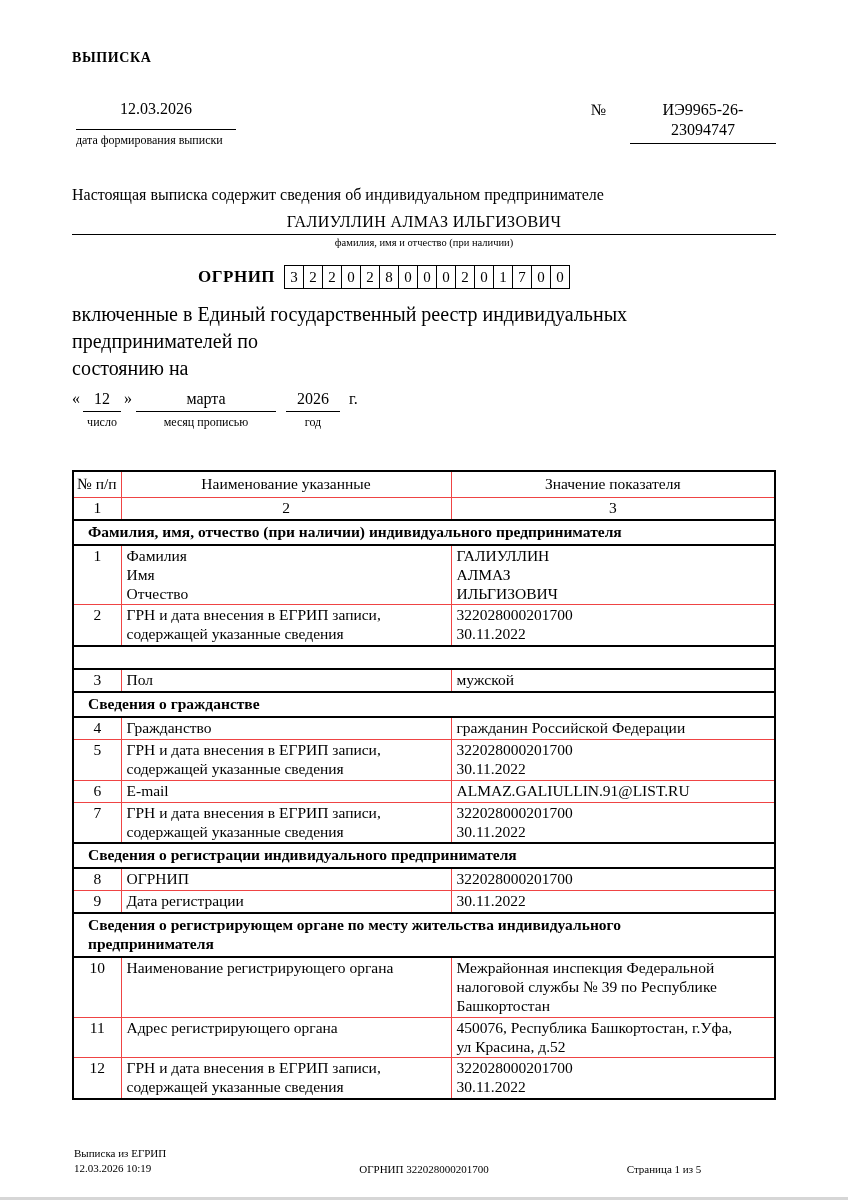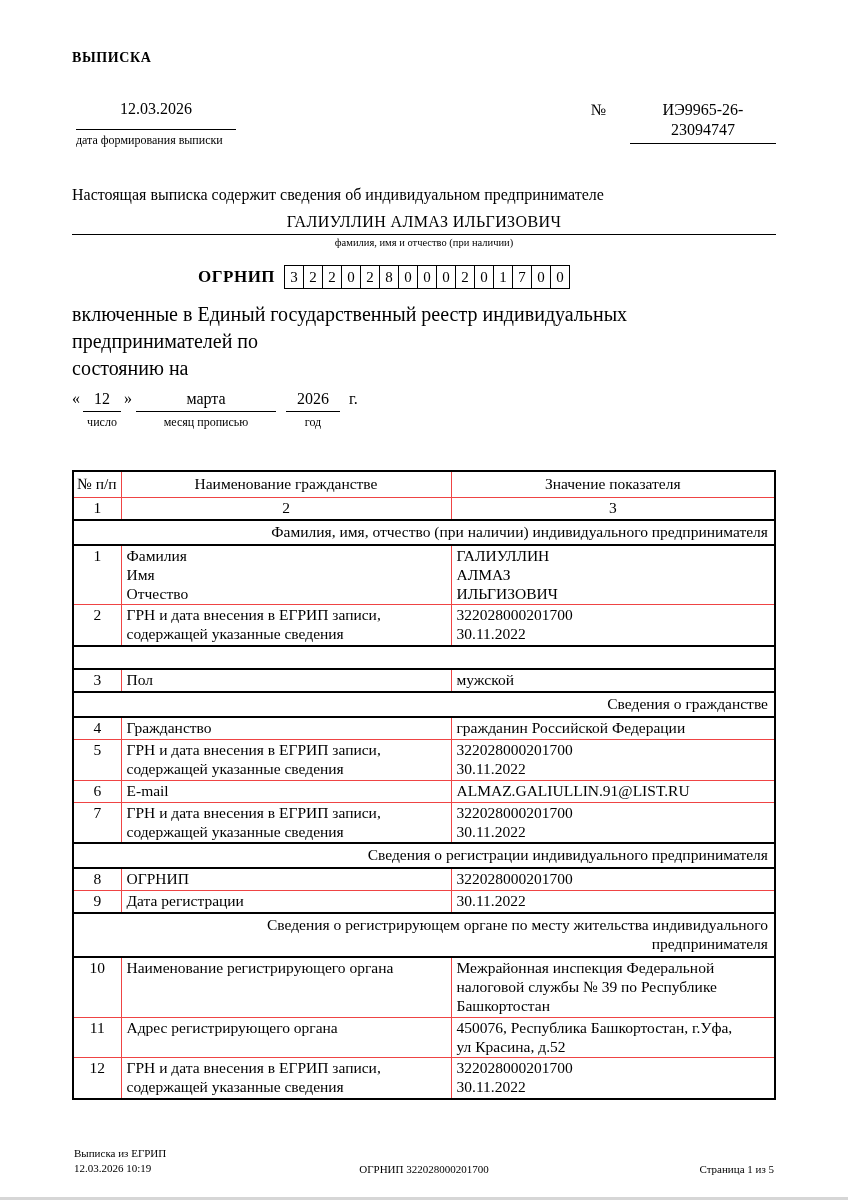--- a/index.html
+++ b/index.html
@@ -52,29 +52,29 @@
   .f-year { width: 54px; margin-left: 10px; }
   .g-suffix { margin-left: 9px; padding-top: 1px; }
 
   table.report { border-collapse: collapse; width: 100%; margin-top: 40px;
                  border: 2px solid #000; table-layout: fixed; }
   .report td { border: 1px solid #ef4444; font-size: 15.5px; line-height: 1.22;
                padding: 1px 5px; vertical-align: top; }
   .row-header td { text-align: center; vertical-align: middle; padding: 3px 2px; }
   .row-header td.c0 { text-align: left; padding-left: 3px; }
   .row-colnum td { text-align: center; padding: 1px 2px; }
-  .row-section td { text-align: right; font-weight: normal;
-                    border-top: 2px solid #000; border-bottom: 2px solid #000; padding: 2px 6px; }
+  .row-section td { text-align: left; font-weight: bold;
+                    border-top: 2px solid #000; border-bottom: 2px solid #000; padding: 2px 14px; }
   .row-empty td { border-top: 2px solid #000; border-bottom: 2px solid #000; height: 20px; }
   .num-cell { text-align: center; }
 
   .footer { margin-top: 46px; display: flex; align-items: flex-end; font-size: 11px; }
   .footer-left { width: 220px; line-height: 1.3; margin-left: 2px; }
   .footer-center { flex: 1; text-align: center; }
-  .footer-right { width: 220px; text-align: right; margin-right: 2px; }
+  .footer-right { width: 220px; text-align: center; margin-right: 2px; }
 
   .page-edge { position: absolute; left: 0; right: 0; bottom: 0; height: 3px; background: #d6d6d6; }
 </style>
 </head>
 <body>
 
 <div class="page">
 
   <div class="title">ВЫПИСКА</div>
 
@@ -139,21 +139,21 @@
 
   <table class="report">
     <colgroup>
         <col style="width:48px">
         <col style="width:330px">
         <col>
       </colgroup>
     <tbody>
         <tr class="row-header">
           <td class="c0">№ п/п</td>
-          <td class="c1">Наименование гражданстве</td>
+          <td class="c1">Наименование указанные</td>
           <td class="c2">Значение показателя</td>
         </tr>
         <tr class="row-colnum">
           <td class="c0">1</td>
           <td class="c1">2</td>
           <td class="c2">3</td>
         </tr>
         <tr class="row-section">
           <td class="section-cell" colspan="3">Фамилия, имя, отчество (при наличии) индивидуального предпринимателя</td>
         </tr>

